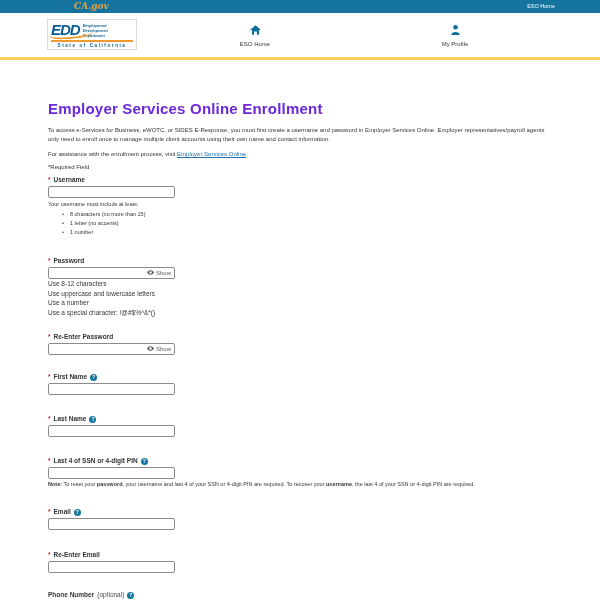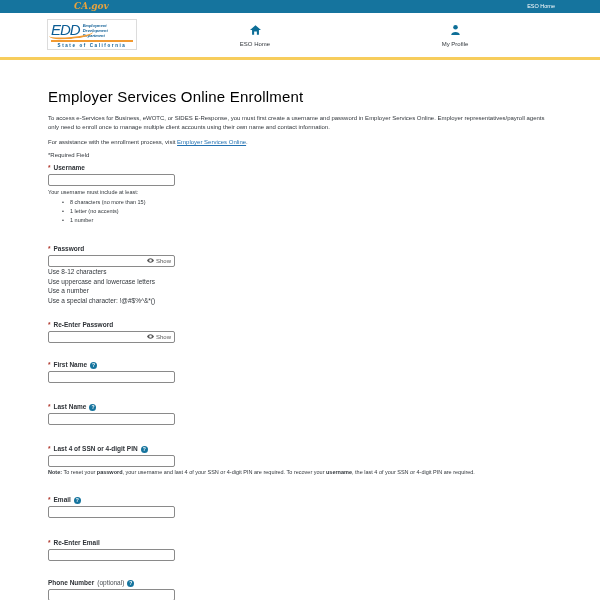--- a/index.html
+++ b/index.html
@@ -20,21 +20,21 @@
     font-size:5.5px; color:#ffffff; text-decoration:none; cursor:pointer;
   }
   
   .header { position:relative; height:44px; background:#ffffff; }
   .edd-logo {
     position:absolute; left:47px; top:6px; width:90px;
     border:1px solid #dcdcdc; padding:2px 3px 1px; background:#fff; cursor:pointer;
   }
   .edd-top { display:flex; align-items:flex-start; gap:3px; position:relative; }
   .edd-word {
-    font-size:15px; line-height:15px; font-weight:normal; font-style:italic;
+    font-size:15px; line-height:15px; font-weight:bold; font-style:italic;
     color:#0B5C94; letter-spacing:-1px; position:relative;
   }
   .edd-swoosh {
     position:absolute; left:-2px; top:7px; width:44px; height:10px;
     border-bottom:2px solid #F29A31; border-radius:50%; transform:rotate(-5deg);
     pointer-events:none;
   }
   .edd-lines {
     font-size:4px; line-height:5px; font-weight:bold; font-style:italic;
     color:#0B5C94; padding-top:1px;
@@ -44,21 +44,21 @@
     font-size:4.5px; letter-spacing:1.6px; text-align:center;
     font-weight:bold; color:#0B5C94;
   }
   .nav-item { position:absolute; top:8px; width:64px; text-align:center; cursor:pointer; }
   .nav-item .nav-label { display:block; margin-top:2px; font-size:6px; color:#32373c; }
   .nav-home { left:223px; }
   .nav-profile { left:423px; }
   .yellow-line { height:3px; background:#F7CD5C; }
   
   .content { padding:28px 48px 0 48px; }
-  h1 { font-size:15px; font-weight:400; color:#000000; letter-spacing:.2px; margin:0 0 9px; }
+  h1 { font-size:15px; font-weight:700; color:#6d28d9; letter-spacing:.2px; margin:12px 0 9px; }
   .intro { font-size:6px; line-height:9px; width:508px; color:#32373c; margin:0 0 6px; }
   .assist { font-size:6px; line-height:8px; margin:0 0 5px; }
   .assist a { color:#2271B1; text-decoration:underline; cursor:pointer; }
   .required { font-size:6px; line-height:8px; margin:0; color:#32373c; }
   
   .group { margin-top:18px; }
   .g-username { margin-top:5px; }
   .g-password { margin-top:20px; }
   .g-repassword { margin-top:16px; }
   .g-lastname, .g-ssn, .g-email { margin-top:20px; }

